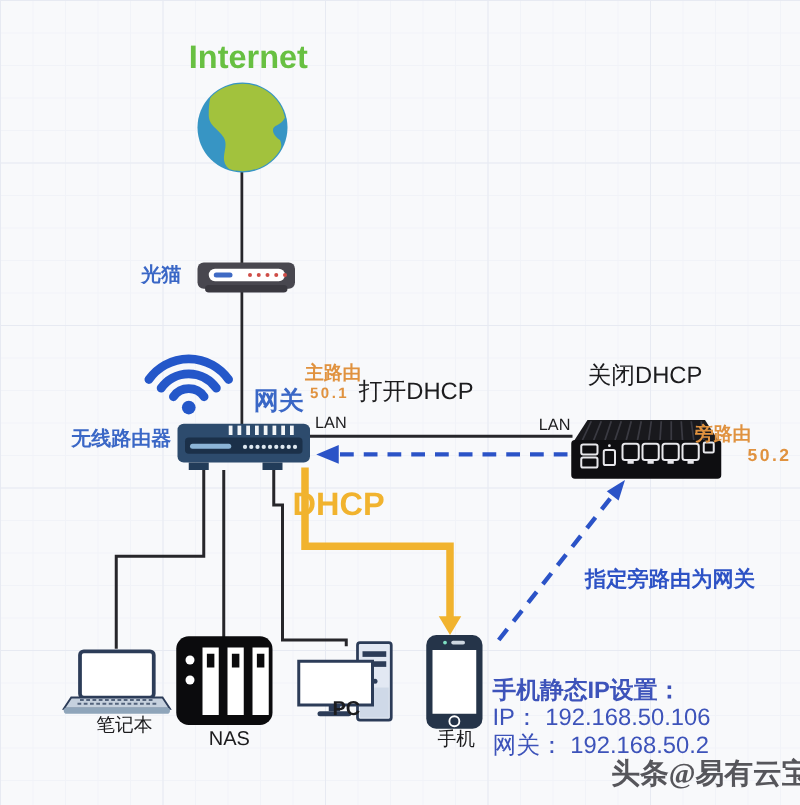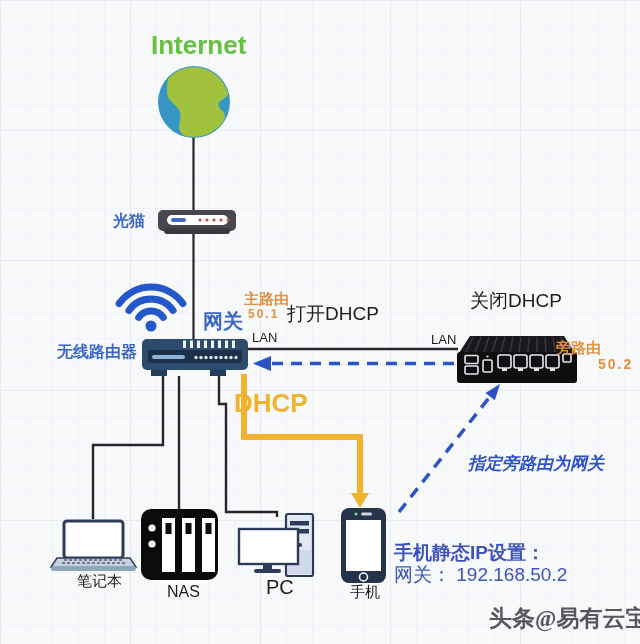--- a/index.html
+++ b/index.html
@@ -22,24 +22,24 @@
   .lbl-router-name{left:57px;top:343px;font-size:16px;font-weight:bold;color:#3a67c6;}
   .lbl-main-route{left:244px;top:291px;font-size:15px;font-weight:bold;color:#e0923f;text-align:right;}
   .lbl-main-ip{left:248px;top:308px;font-size:12px;font-weight:bold;color:#e0923f;letter-spacing:2px;}
   .lbl-dhcp-on{left:287px;top:304px;font-size:19px;color:#1c1c1e;}
   .lbl-dhcp-off{left:470px;top:291px;font-size:19px;color:#1c1c1e;}
   .lbl-lan-left{left:252px;top:331px;font-size:13px;color:#1c1c1e;}
   .lbl-lan-right{left:431px;top:333px;font-size:13px;color:#1c1c1e;}
   .lbl-side-route{left:556px;top:340px;font-size:15px;font-weight:bold;color:#e0923f;}
   .lbl-side-ip{left:562px;top:357px;font-size:14px;font-weight:bold;color:#e0923f;letter-spacing:2px;margin-left:36px;}
   .lbl-dhcp-flow{left:234px;top:389px;font-size:26px;font-weight:bold;color:#f1b32e;}
-  .lbl-gateway-note{left:468px;top:455px;font-size:17px;font-weight:bold;color:#2d52c5;font-style:italic;}
+  .lbl-gateway-note{left:468px;top:455px;font-size:17px;font-weight:bold;color:#2d52c5;}
   .lbl-laptop{left:77px;top:573px;font-size:15px;color:#1c1c1e;}
   .lbl-nas{left:167px;top:583px;font-size:16px;color:#1c1c1e;}
-  .lbl-pc{left:266px;top:576px;font-size:20px;color:#1c1c1e;}
+  .lbl-pc{left:266px;top:559px;font-size:16px;color:#1c1c1e;font-weight:bold;}
   .lbl-phone{left:350px;top:584px;font-size:15px;color:#1c1c1e;}
   .ip-block{position:absolute;left:394px;top:542px;color:#3d53ba;font-size:19px;}
   .ip-block div{height:22px;line-height:22px;white-space:nowrap;}
   .ip-title{font-weight:bold;}
   .lbl-watermark{left:489px;top:606px;font-size:23px;font-weight:bold;color:#45454a;
     font-family:"Liberation Serif","DejaVu Serif",serif;opacity:.9;}
 </style>
 </head>
 <body>
 
@@ -215,17 +215,18 @@
   <div class="lbl lbl-side-ip">50.2</div>
   <div class="lbl lbl-dhcp-flow">DHCP</div>
   <div class="lbl lbl-gateway-note">指定旁路由为网关</div>
   <div class="lbl lbl-laptop">笔记本</div>
   <div class="lbl lbl-nas">NAS</div>
   <div class="lbl lbl-pc">PC</div>
   <div class="lbl lbl-phone">手机</div>
 
   <div class="ip-block">
     <div class="ip-title">手机静态IP设置：</div>
+    <div>IP： 192.168.50.106</div>
     <div>网关： 192.168.50.2</div>
   </div>
 
   <div class="lbl lbl-watermark">头条@易有云宝哥</div>
 </div>
 
 </body></html>

